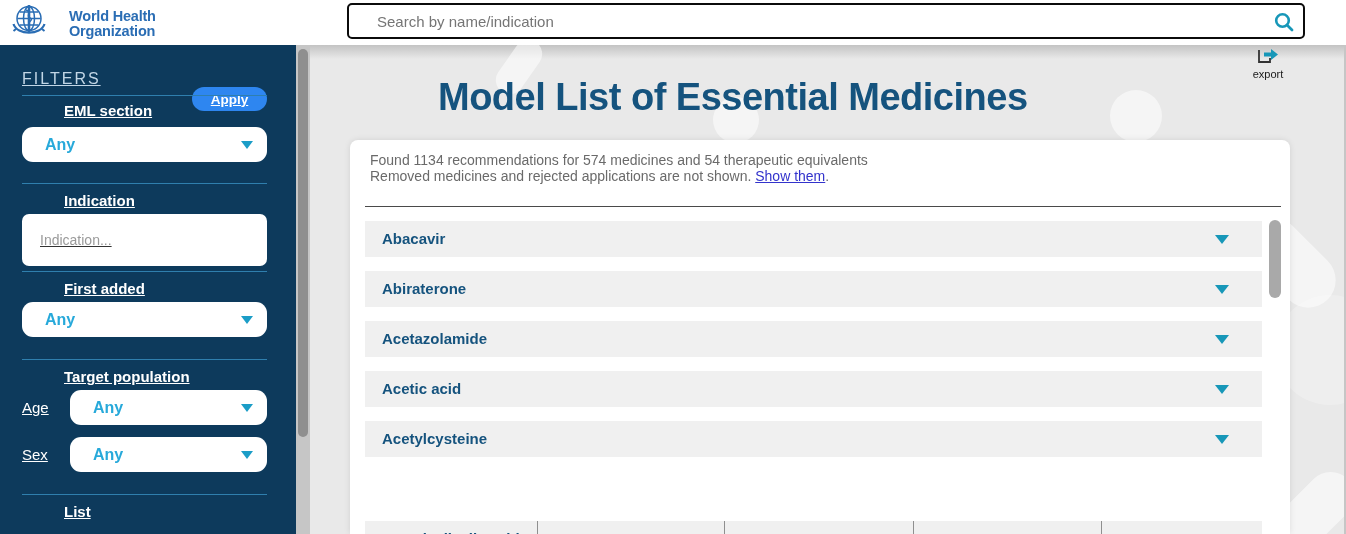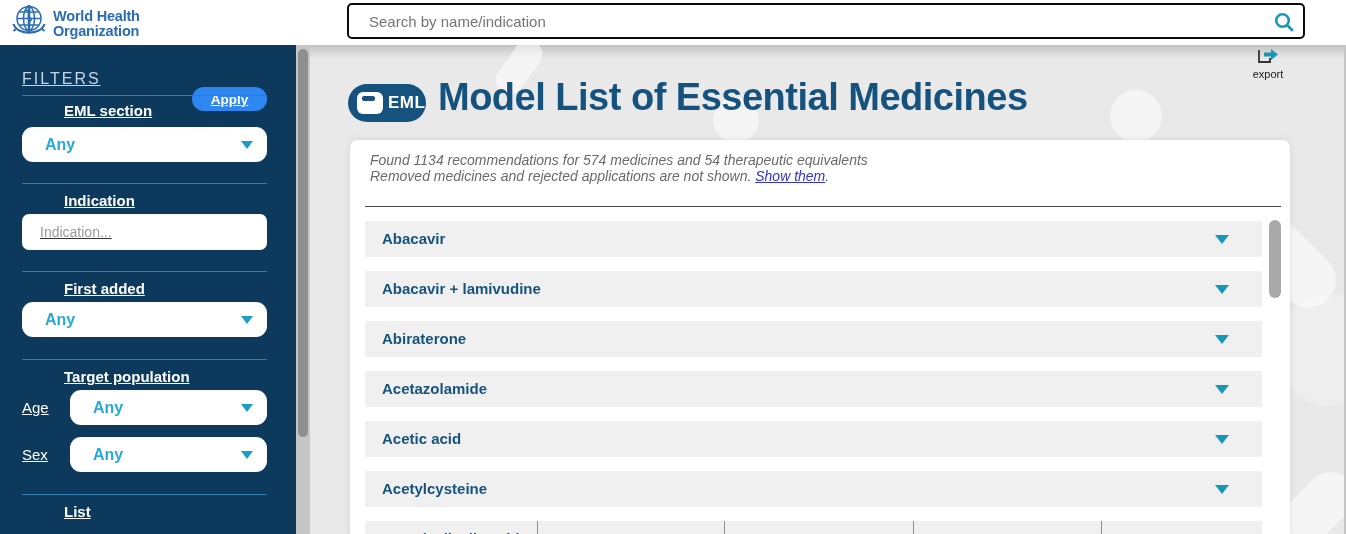--- a/index.html
+++ b/index.html
@@ -6,39 +6,39 @@
     --accent-teal:#1797b8; --cyan-value:#27a9da; --sidebar-navy:#0d3a5c;
     --apply-blue:#2e86f0; --heading-blue:#15537e; --link-blue:#3333cc; --who-blue:#2a6db4;
   }
   *{box-sizing:border-box; margin:0; padding:0;}
   html,body{width:1346px;height:534px;overflow:hidden;}
   body{font-family:"Liberation Sans",sans-serif; position:relative; background:#fff;}
 
   
   .header{position:absolute;top:0;left:0;right:0;height:45px;background:#fff;z-index:9;}
   .who{position:absolute;left:10px;top:2px;display:flex;align-items:flex-start;cursor:pointer;}
-  .who-text{margin-left:5px;padding-top:7px;color:var(--who-blue);font-weight:bold;font-size:14.5px;line-height:15px;letter-spacing:-0.2px;}
+  .who-text{margin-left:21px;padding-top:7px;color:var(--who-blue);font-weight:bold;font-size:14.5px;line-height:15px;letter-spacing:-0.2px;}
   .who-text span{display:block;}
   .search-wrap{position:absolute;left:347px;top:3px;width:958px;height:36px;background:#fff;border:2px solid #0b0b0b;border-radius:5px;}
-  .search-wrap input{position:absolute;left:0;top:0;height:100%;width:calc(100% - 40px);border:0;outline:0;padding-left:20px;font-size:15px;font-family:"Liberation Sans",sans-serif;color:#333;background:transparent;}
+  .search-wrap input{position:absolute;left:0;top:0;height:100%;width:calc(100% - 40px);border:0;outline:0;padding-left:28px;font-size:15px;font-family:"Liberation Sans",sans-serif;color:#333;background:transparent;}
   .search-wrap input::placeholder{color:#757575;}
   .search-icon{position:absolute;right:8px;top:6px;cursor:pointer;}
 
   
   .sidebar{position:absolute;top:45px;left:0;width:296px;bottom:0;background:var(--sidebar-navy);color:#fff;z-index:4;}
   .sb-el{position:absolute;text-decoration:underline;}
   .filters-title{left:22px;top:25px;font-size:16px;letter-spacing:2px;color:#c2d6e6;}
   .apply-btn{left:192px;top:23px;width:75px;height:24px;border-radius:12px;background:var(--apply-blue);color:#fff;font-weight:bold;font-size:13.5px;border:0;cursor:pointer;font-family:"Liberation Sans",sans-serif;margin-top:19px;}
   .sb-divider{left:22px;width:245px;border-top:1px solid #2f7fae;height:0;}
   .sb-label{left:22px;font-size:15px;font-weight:bold;color:#fff;margin-left:42px;}
   .sb-sublabel{left:22px;font-size:15px;color:#fff;}
   .sb-select{left:22px;width:245px;height:35px;background:#fff;border-radius:11px;cursor:pointer;}
   .sb-select .val{position:absolute;left:23px;top:0;line-height:35px;font-size:16px;font-weight:bold;color:var(--cyan-value);}
   .chev-down{position:absolute;right:14px;top:14px;width:0;height:0;border-left:6.5px solid transparent;border-right:6.5px solid transparent;border-top:8px solid #1b9dc7;}
-  .sb-input{left:22px;width:245px;height:36px;background:#fff;border-radius:7px;border:0;outline:0;padding-left:18px;font-size:14px;font-family:"Liberation Sans",sans-serif;color:#333;}
+  .sb-input{left:22px;width:245px;height:52px;background:#fff;border-radius:7px;border:0;outline:0;padding-left:18px;font-size:14px;font-family:"Liberation Sans",sans-serif;color:#333;}
   .sb-input::placeholder{color:#9a9a9a;}
   .narrow{left:70px !important;width:197px !important;}
   .sb-scroll-track{position:absolute;top:45px;left:296px;width:14px;bottom:0;background:#c6c6c6;z-index:5;}
   .sb-scroll-thumb{position:absolute;left:2px;top:4px;width:10px;height:388px;border-radius:5px;background:#8f8f8f;cursor:pointer;}
 
   
   main{position:absolute;top:45px;left:310px;right:0;bottom:0;background:linear-gradient(#c3c3c3,#e9e9e9 14px);overflow:hidden;}
   .wm{position:absolute;background:rgba(255,255,255,.55);z-index:1;}
   .wm.circle{border-radius:50%;}
   .wm.capsule{border-radius:30px;}
@@ -48,21 +48,21 @@
   .export-wrap{position:absolute;left:933px;top:0;width:50px;text-align:center;z-index:6;cursor:pointer;}
   .export-label{display:block;font-size:11px;color:#1a1a1a;margin-top:-1px;}
 
   .eml-badge{position:absolute;left:38px;top:39px;width:78px;height:38px;border-radius:19px;background:var(--heading-blue);z-index:2;}
   .badge-book{position:absolute;left:9px;top:8px;width:26px;height:22px;background:#fff;border-radius:6px;}
   .badge-book::after{content:"";position:absolute;left:5px;top:4px;width:13px;height:4.5px;background:var(--heading-blue);border-radius:2px;}
   .badge-text{position:absolute;left:40px;top:9px;color:#fff;font-weight:bold;font-size:17px;letter-spacing:.5px;}
   .page-title{position:absolute;left:128px;top:31px;font-size:38px;font-weight:bold;color:var(--heading-blue);letter-spacing:-0.5px;z-index:2;white-space:nowrap;}
 
   .card{position:absolute;left:40px;top:95px;width:940px;height:394px;background:#fff;border-radius:8px 8px 0 0;box-shadow:0 0 6px rgba(0,0,0,.10);z-index:2;}
-  .summary{position:absolute;left:20px;top:13px;font-size:14px;line-height:15.5px;color:#6a6a6a;font-style:italic;}
+  .summary{position:absolute;left:20px;top:13px;font-size:14px;line-height:15.5px;color:#6a6a6a;}
   .summary a{color:var(--link-blue);text-decoration:underline;cursor:pointer;}
   .card-divider{position:absolute;left:15px;right:9px;top:66px;border-top:1px solid #4a4a4a;}
   .med-list{position:absolute;left:15px;top:81px;width:897px;}
   .med-row{position:relative;height:36px;margin-bottom:14px;background:#f0f0f0;cursor:pointer;}
   .med-name{position:absolute;left:17px;top:0;line-height:36px;font-size:15px;font-weight:bold;color:var(--heading-blue);}
   .row-chev{position:absolute;right:33px;top:14px;width:0;height:0;border-left:7px solid transparent;border-right:7px solid transparent;border-top:9px solid var(--accent-teal);}
   .partial-row{position:absolute;left:15px;top:381px;width:897px;height:36px;background:#f0f0f0;cursor:pointer;}
   .vdiv{position:absolute;top:0;bottom:0;width:1px;background:#8f8f8f;}
   .list-scrollbar{position:absolute;left:919px;top:80px;width:12px;height:78px;border-radius:6px;background:#a9a9a9;cursor:pointer;z-index:3;}
 </style>
@@ -151,40 +151,32 @@
   <div class="edge-line"></div>
 
   <div class="export-wrap">
     <svg width="26" height="20" viewBox="0 0 26 20">
       <path d="M4 5 V17 H15 V13" fill="none" stroke="#333" stroke-width="1.8"></path>
       <path d="M9 7.5 H16 V4 L23 9.5 L16 15 V11.5 H9 Z" fill="#1797b8"></path>
     </svg>
     <span class="export-label">export</span>
   </div>
 
-  <div class="eml-badge">
-    <span class="badge-book"></span>
-    <span class="badge-text">EML</span>
-  </div>
   <h1 class="page-title">Model List of Essential Medicines</h1>
 
   <div class="card">
     <div class="summary">
       <div>Found 1134 recommendations for 574 medicines and 54 therapeutic equivalents</div>
       <div><span>Removed medicines and rejected applications are not shown. </span><a>Show them</a><span>.</span></div>
     </div>
     <div class="card-divider"></div>
 
     <div class="med-list">
         <div class="med-row">
     <span class="med-name">Abacavir</span>
-    <span class="row-chev"></span>
-  </div>
-        <div class="med-row">
-    <span class="med-name">Abacavir + lamivudine</span>
     <span class="row-chev"></span>
   </div>
         <div class="med-row">
     <span class="med-name">Abiraterone</span>
     <span class="row-chev"></span>
   </div>
         <div class="med-row">
     <span class="med-name">Acetazolamide</span>
     <span class="row-chev"></span>
   </div>

